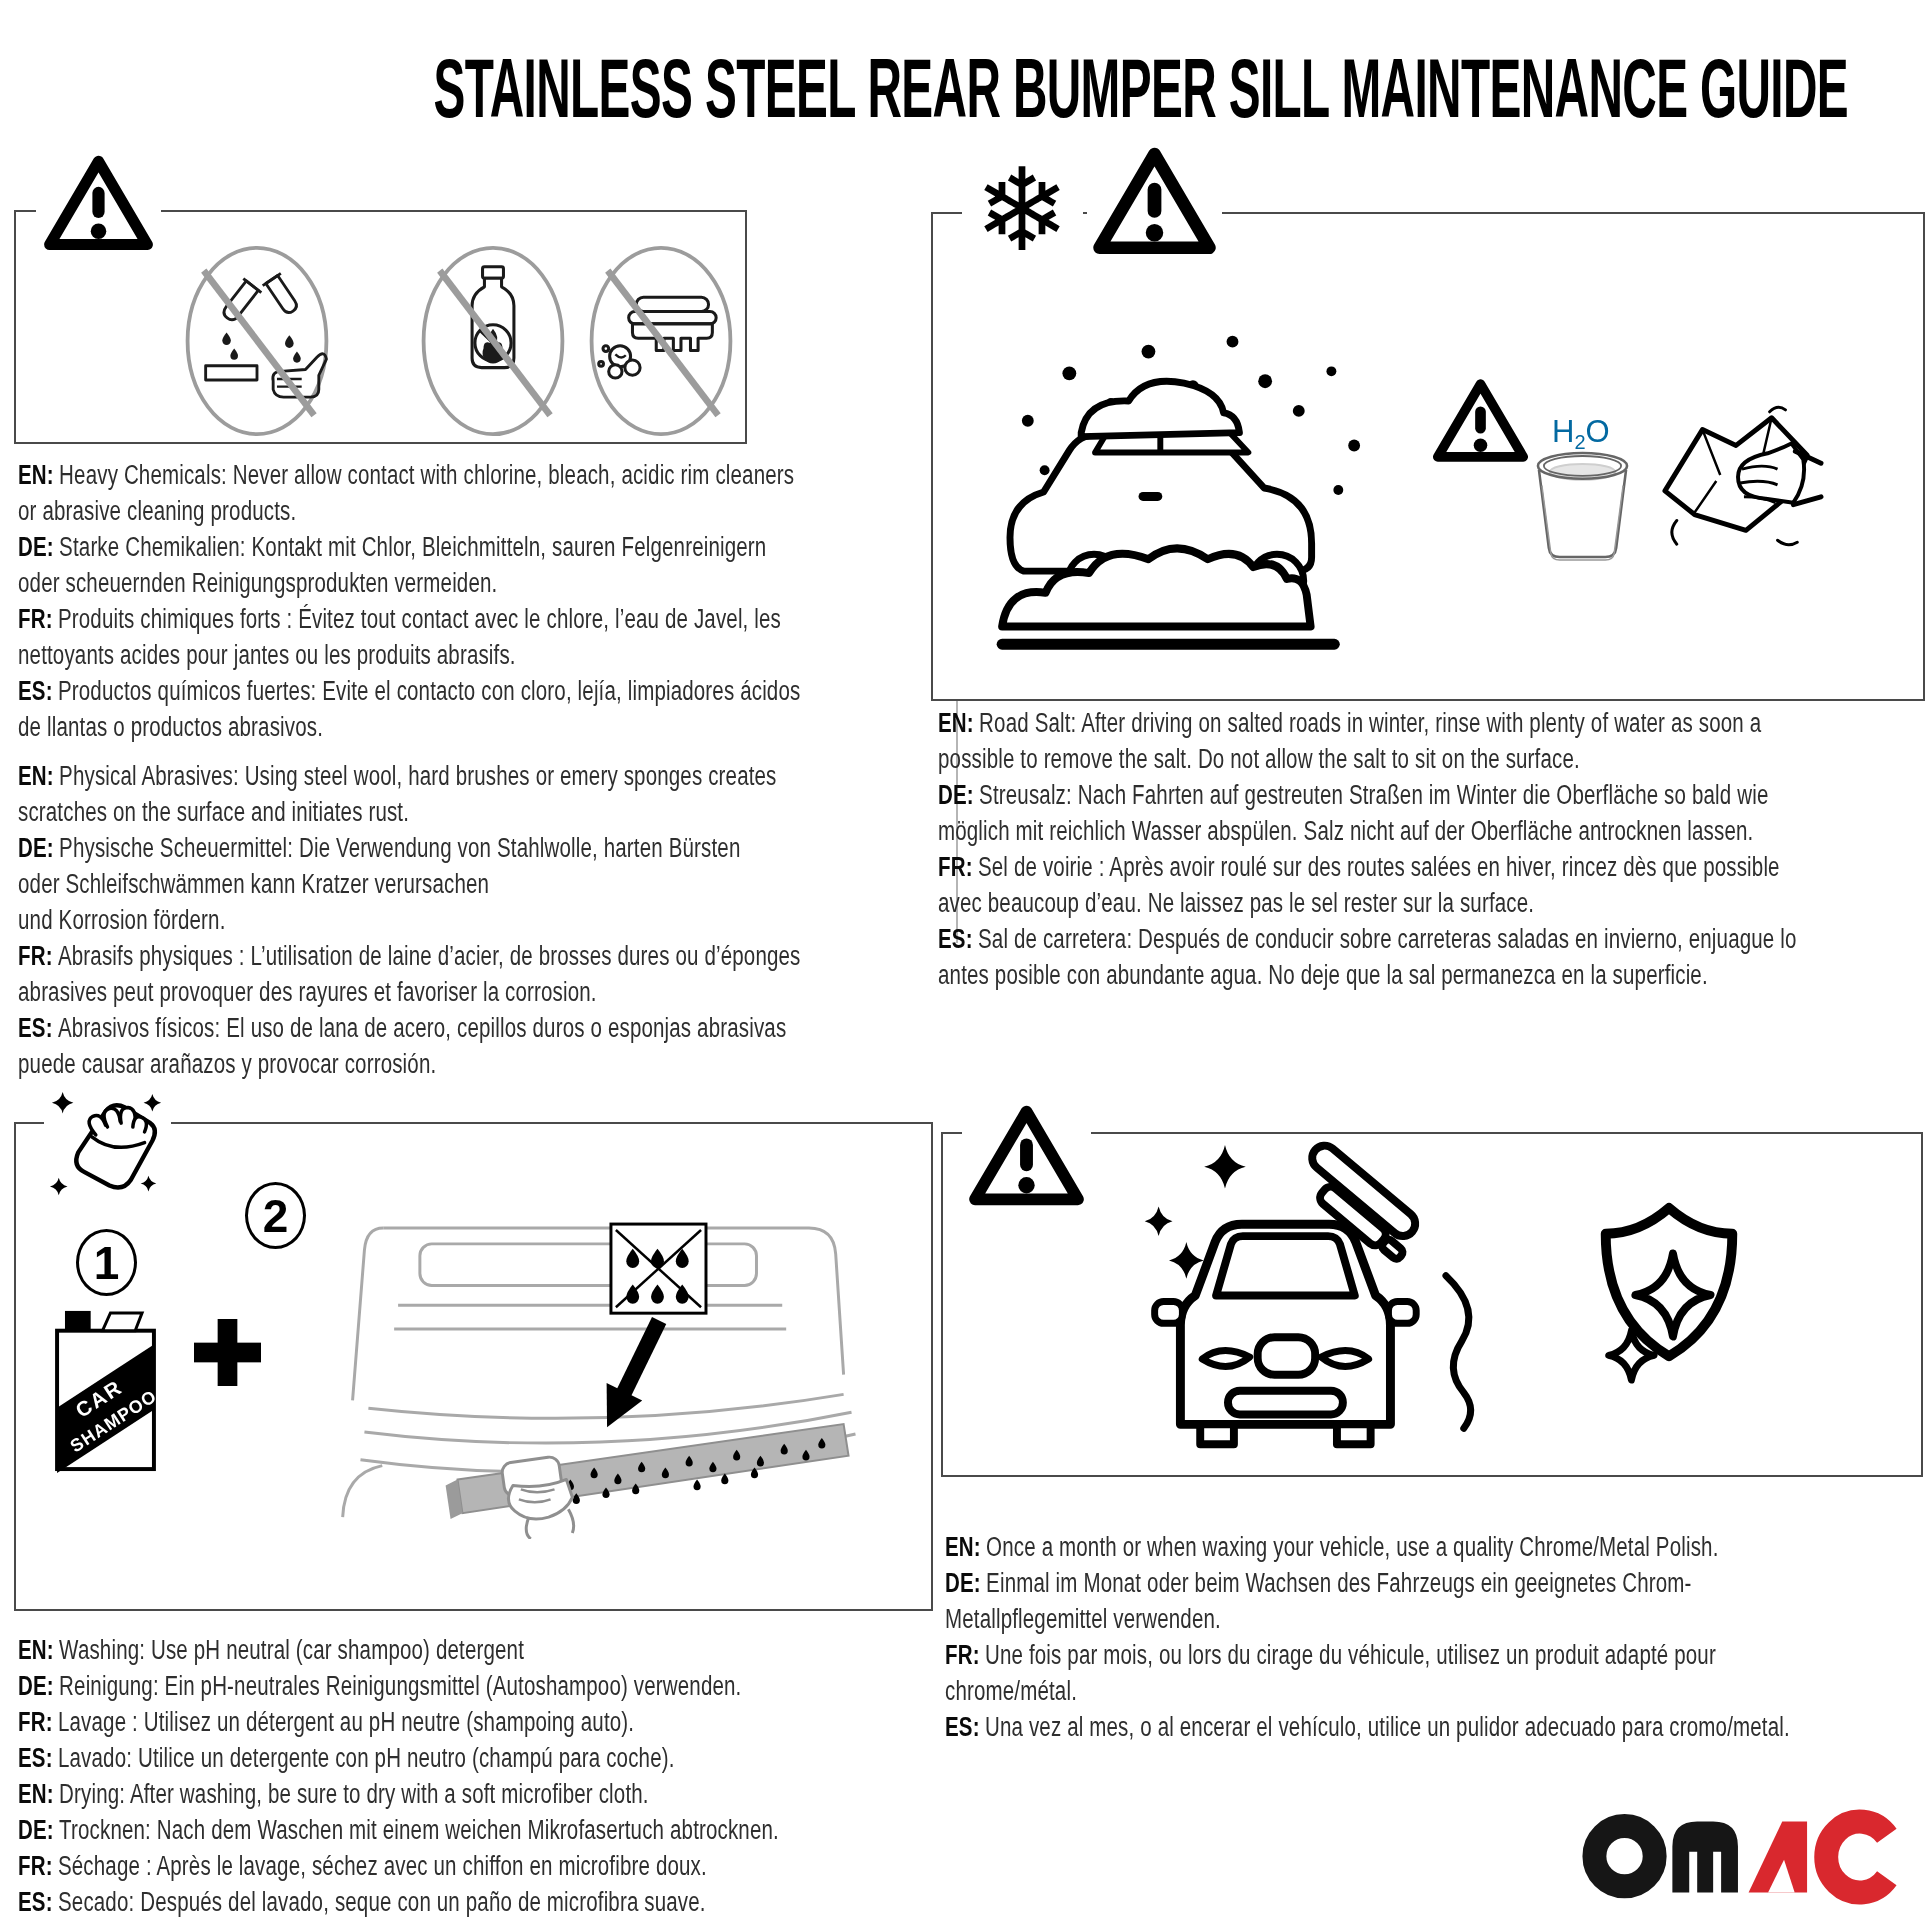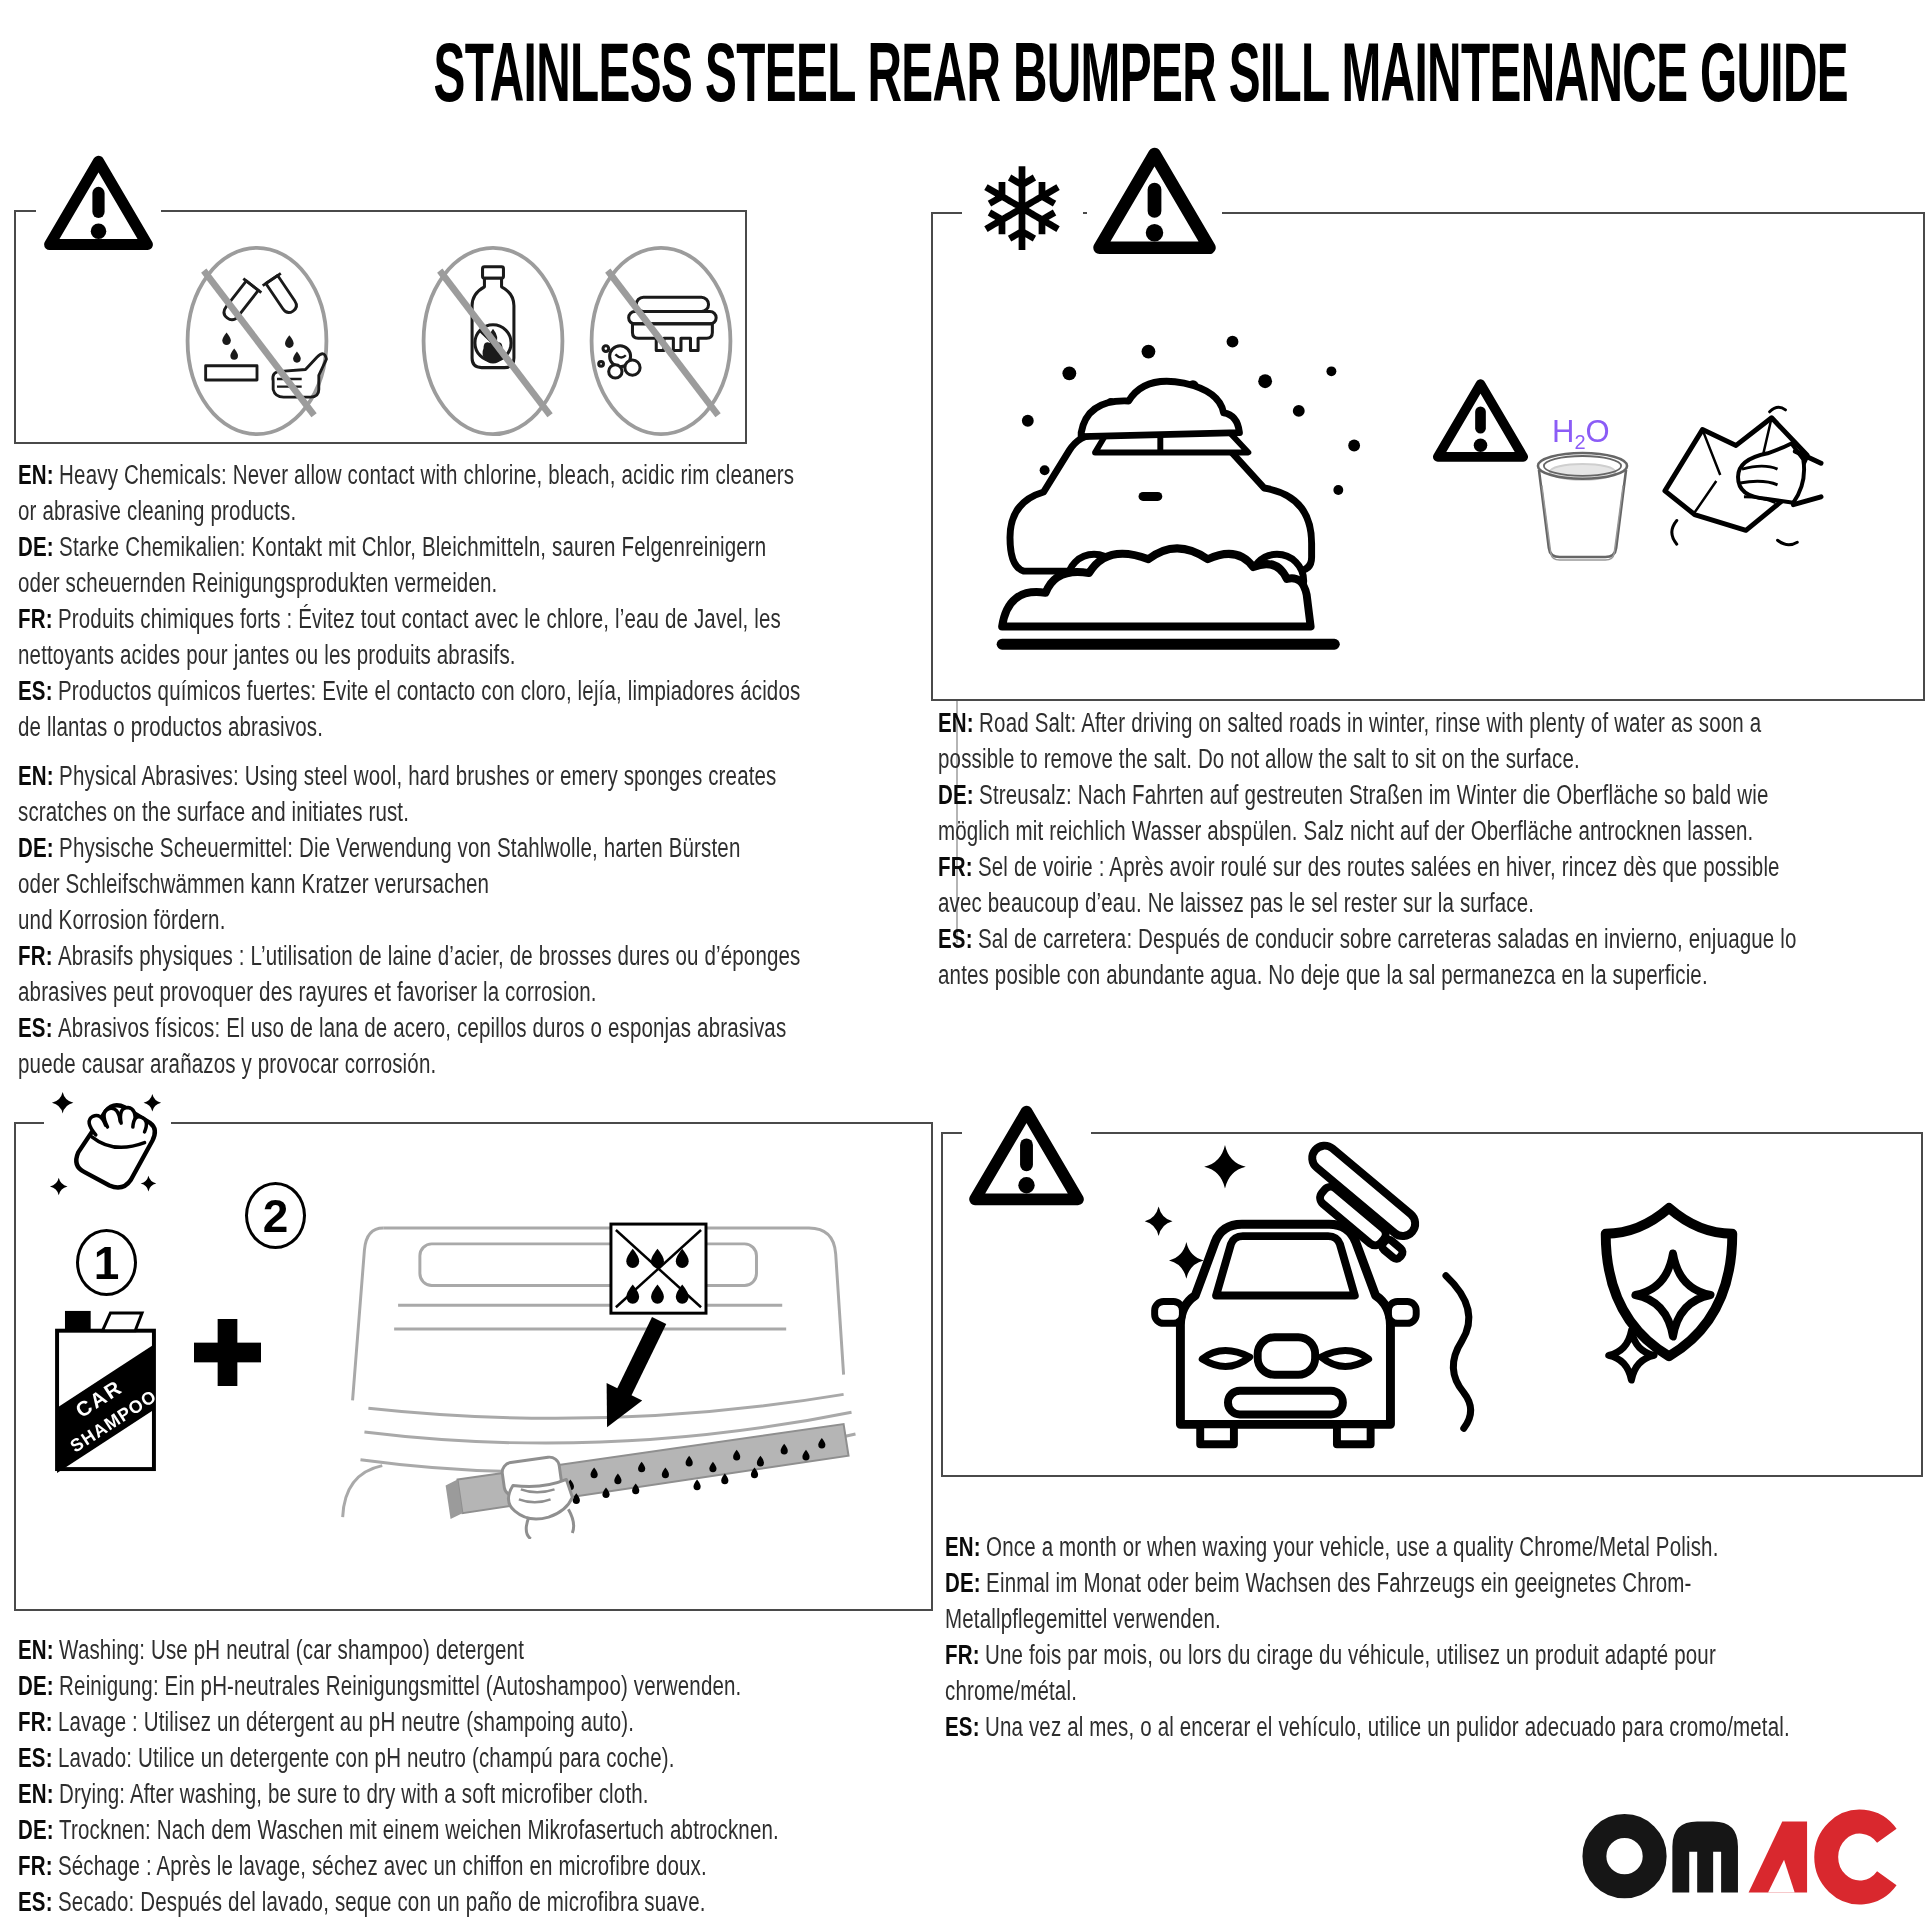--- a/index.html
+++ b/index.html
@@ -1,30 +1,30 @@
 <!DOCTYPE html>
 <html><head>
 <meta charset="utf-8">
 <style>
   html,body{margin:0;padding:0;background:#fff;}
   #canvas{position:relative;width:1927px;height:1927px;background:#fff;overflow:hidden;
           font-family:"Liberation Sans",sans-serif;color:#2e2e2e;}
   .abs{position:absolute;}
   .box{position:absolute;border:2px solid #4a4a4a;background:#fff;}
   .iconwrap{position:absolute;background:#fff;z-index:3;display:flex;align-items:center;justify-content:center;}
-  .title{position:absolute;top:28px;left:0;width:100%;text-align:center;}
+  .title{position:absolute;top:44px;left:0;width:100%;text-align:center;}
   .title span{display:inline-block;font-size:77px;font-weight:bold;letter-spacing:-1px;color:#000;
               transform:scale(0.62,1.08);transform-origin:50% 50%;white-space:nowrap;}
   .tcol{position:absolute;font-size:27px;line-height:36px;color:#2e2e2e;
         transform:scaleX(0.76);transform-origin:0 0;letter-spacing:0.2px;z-index:4;}
   .entry{margin:0;white-space:pre-line;}
   .lab{font-weight:bold;color:#0a0a0a;padding-right:7px;}
   .stepcircle{position:absolute;border:3px solid #000;border-radius:50%;display:flex;align-items:center;
               justify-content:center;font-weight:bold;font-size:46px;color:#000;background:#fff;z-index:4;}
-  .h2o{position:absolute;font-size:31px;color:#8b5cf6;z-index:4;font-family:"Liberation Sans",sans-serif;}
+  .h2o{position:absolute;font-size:31px;color:#0369a1;z-index:4;font-family:"Liberation Sans",sans-serif;}
   .h2o sub{font-size:20px;}
   .snow{font-family:"DejaVu Sans",sans-serif;font-size:115px;color:#000;line-height:1;}
   .divider{position:absolute;background:#b5b5b5;z-index:1;}
   svg{display:block;}
 </style>
 </head>
 <body>
 
 <div id="canvas">
 

